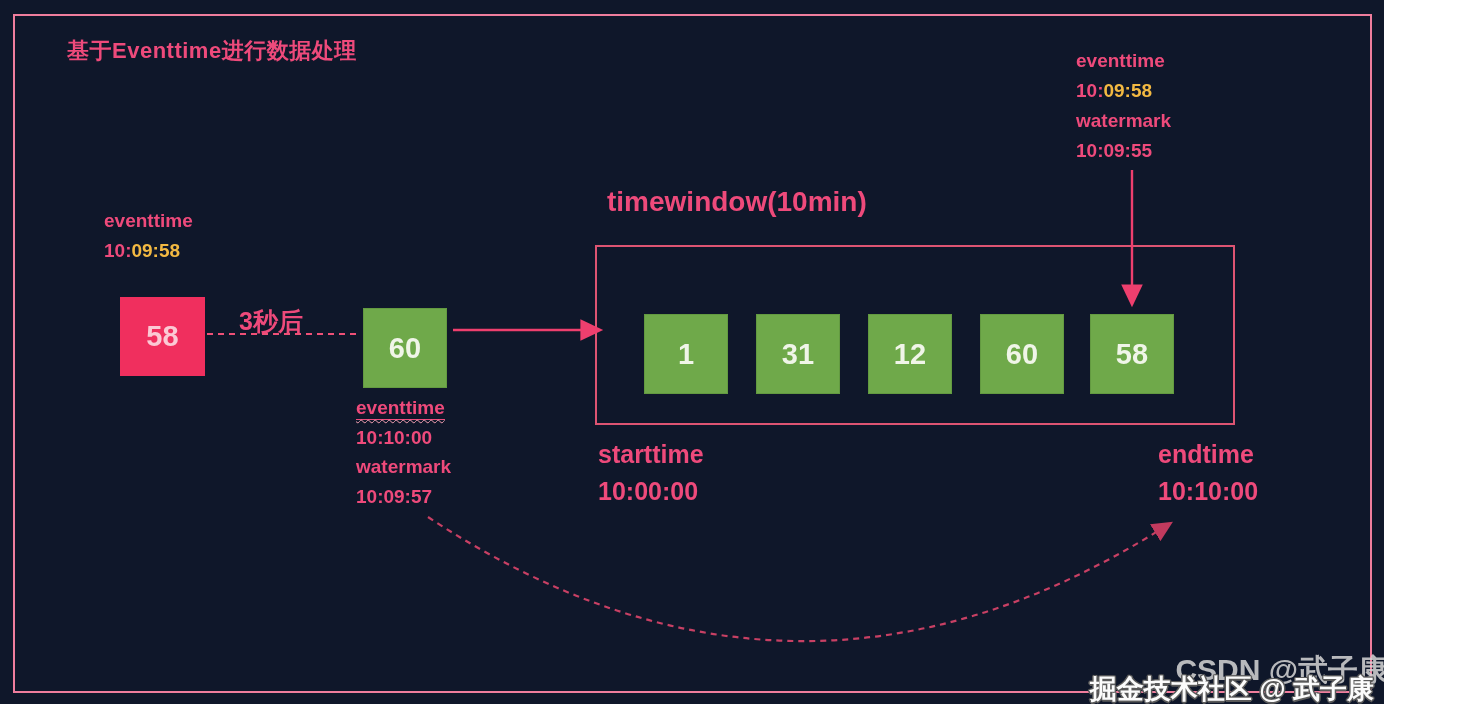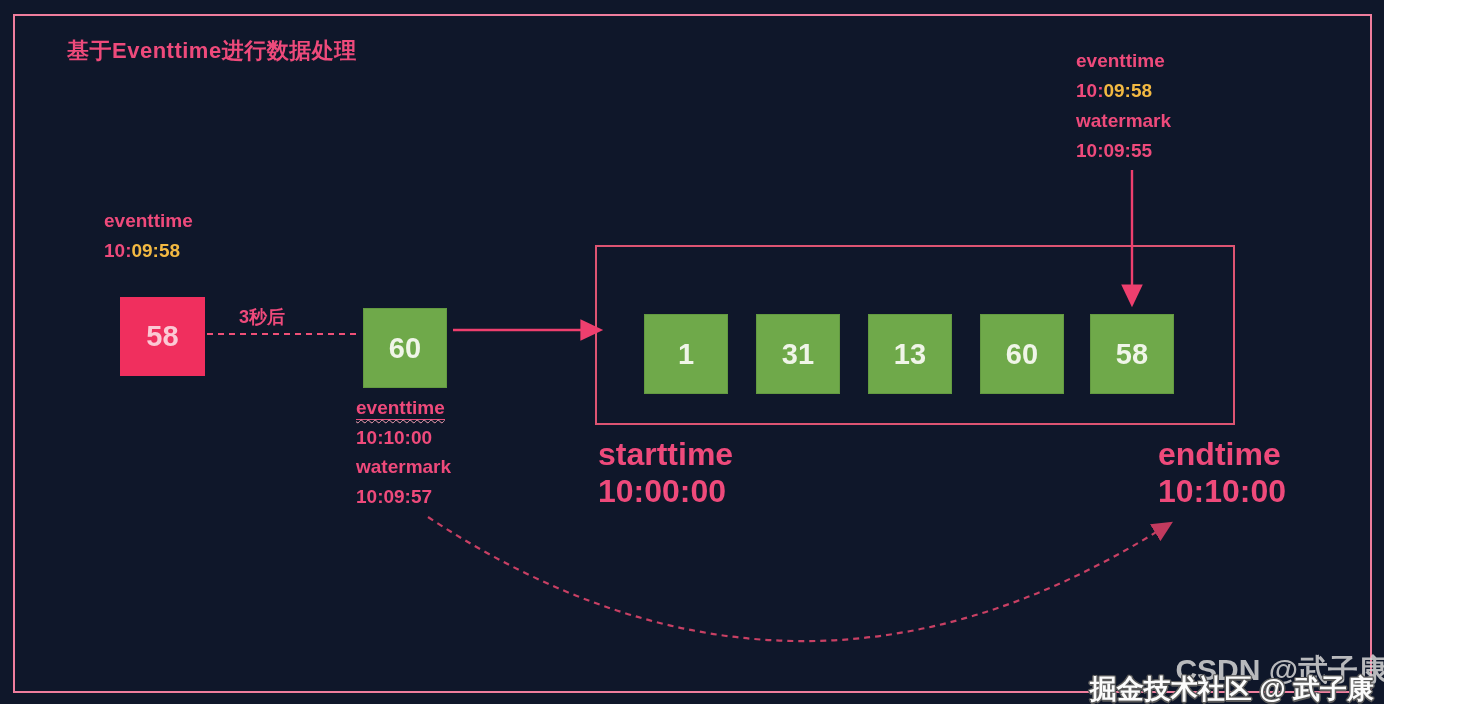--- a/index.html
+++ b/index.html
@@ -12,27 +12,27 @@
   .abs{position:absolute;}
   .title{left:67px;top:36px;font-size:22px;font-weight:600;color:#ee4a7b;letter-spacing:.5px;}
   .lbl-block{font-size:19px;font-weight:600;color:#ee4a7b;line-height:30px;}
   .hl-yellow{color:#f3b942;}
   .event-box{
     display:flex;align-items:center;justify-content:center;
     font-size:29px;font-weight:600;
   }
   .box-pink{background:#f02f5e;color:#fbc9d4;}
   .box-green{background:#6fa94a;color:#f0f5e8;border:1px solid #639a41;box-sizing:border-box;margin-top:15px;}
-  .delay-lbl{left:239px;top:305px;font-size:18px;font-weight:600;color:#ee4a7b;}
+  .delay-lbl{left:239px;top:305px;font-size:25px;font-weight:600;color:#ee4a7b;}
   .note{left:92px;top:392px;font-size:22px;font-weight:600;color:#ee4a7b;line-height:29px;}
   .tw-title{left:607px;top:186px;font-size:28px;font-weight:700;color:#ee4a7b;}
   .window-rect{left:595px;top:245px;width:640px;height:180px;
     border:2px solid #dd5472;box-sizing:border-box;background:transparent;}
   .wbox{top:299px;width:84px;height:80px;}
-  .time-big{font-size:32px;font-weight:600;color:#ee4a7b;line-height:37px;}
+  .time-big{font-size:25px;font-weight:600;color:#ee4a7b;line-height:37px;}
   .u-wavy{
     border-bottom:1.5px solid #ee4a7b;padding-bottom:1px;
     text-decoration-line:underline;text-decoration-style:wavy;
     text-decoration-color:#f4a0b2;text-decoration-thickness:1px;
     text-underline-offset:5px;
   }
   svg.overlay{position:absolute;left:0;top:0;pointer-events:none;}
   .footer-wrap{position:absolute;right:10px;bottom:19px;height:44px;}
   .footer-main{
     position:relative;z-index:2;font-size:27px;font-weight:700;color:#fbfbfb;
@@ -74,26 +74,27 @@
   <div class="abs event-box box-green" style="left:363px;top:293px;width:84px;height:80px;">60</div>
 
 
   <div class="abs lbl-block" style="left:356px;top:393px;line-height:29.5px;">
     <div><span class="u-wavy">eventtime</span></div>
     <div>10:10:00</div>
     <div>watermark</div>
     <div>10:09:57</div>
   </div>
 
+  <div class="abs tw-title">timewindow(10min)</div>
 
   <div class="abs window-rect"></div>
 
   <div class="abs event-box box-green wbox" style="left:644px;">1</div>
   <div class="abs event-box box-green wbox" style="left:756px;">31</div>
-  <div class="abs event-box box-green wbox" style="left:868px;">13</div>
+  <div class="abs event-box box-green wbox" style="left:868px;">12</div>
   <div class="abs event-box box-green wbox" style="left:980px;">60</div>
   <div class="abs event-box box-green wbox" style="left:1090px;">58</div>
 
   <div class="abs time-big" style="left:598px;top:436px;">
     <div>starttime</div>
     <div>10:00:00</div>
   </div>
 
   <div class="abs time-big" style="left:1158px;top:436px;width:156px;text-align:left;">
     <div>endtime</div>

